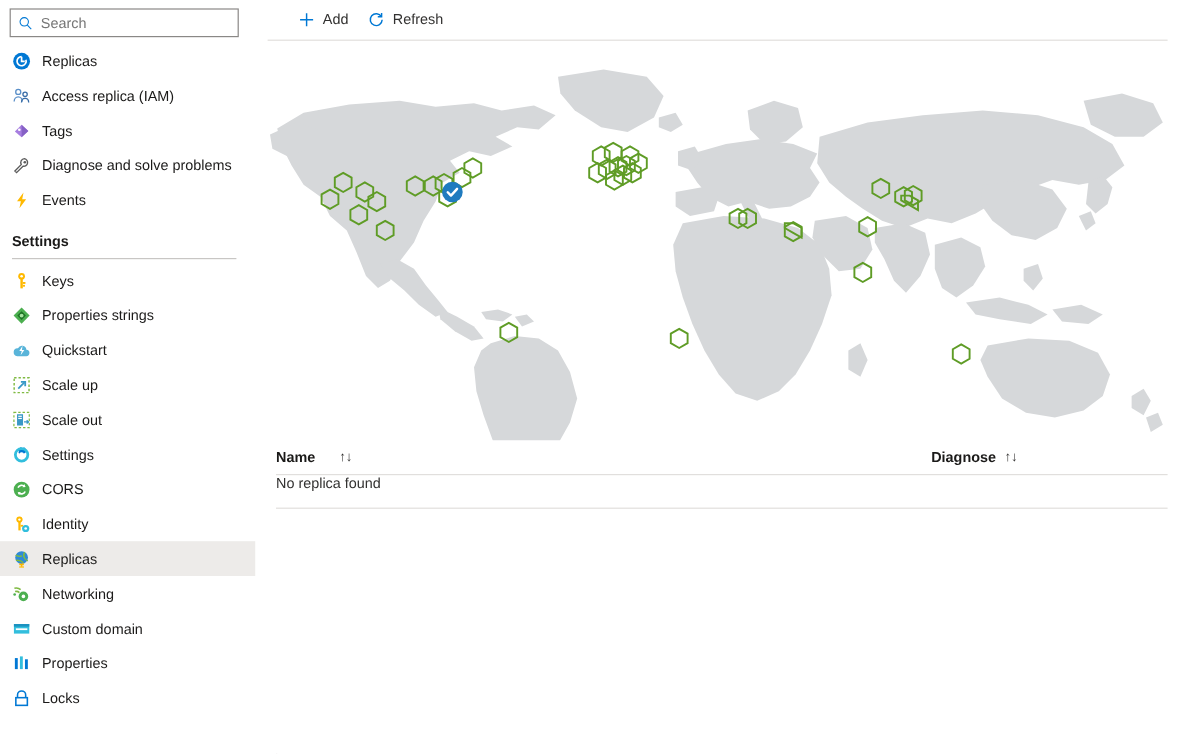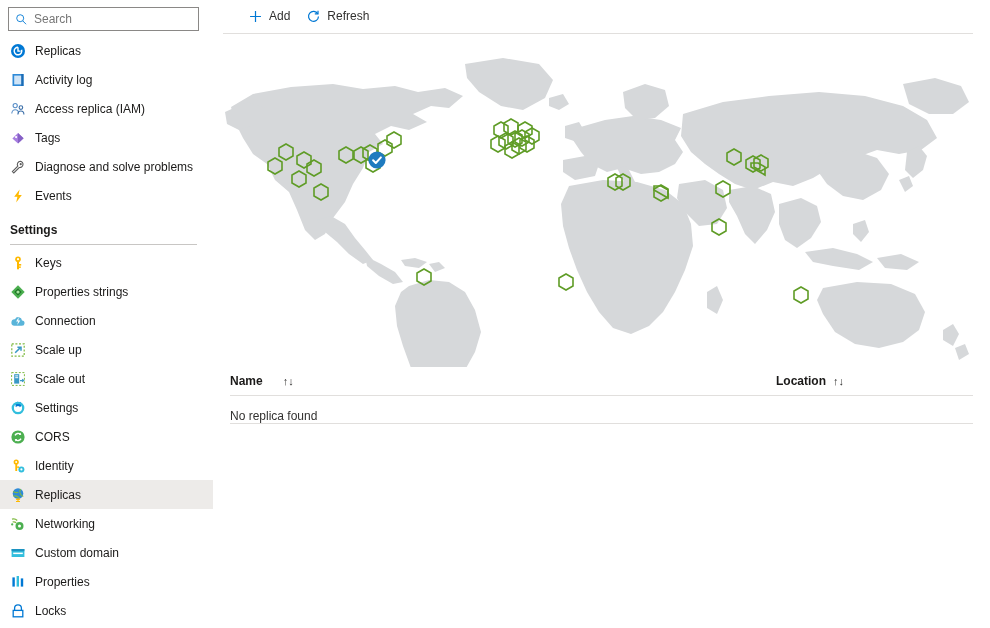--- a/index.html
+++ b/index.html
@@ -158,21 +158,21 @@
     cursor: pointer;
   }
   .th-name { left: 0; gap: 13px; }
   .th-loc { left: 546px; }
   .th-text { font-size: 12px; font-weight: bold; color: #1b1a19; line-height: 14px; }
   .sort-ico { margin-left: 7px; font-size: 11px; color: #323130; line-height: 14px; }
   .tr-empty {
     position: relative;
     height: 28px;
     border-bottom: 1px solid #e1dfdd;
-    display: flex; align-items: flex-end;
+    display: flex; align-items: flex-start;
   }
   .td-empty { font-size: 12px; color: #323130; }
 </style>
 </head>
 <body>
 
 <div id="app">
 
   <div id="sidebar">
 
@@ -190,28 +190,20 @@
 
       <div class="nav-item">
         <svg class="nav-ico" viewBox="0 0 16 16">
           <circle cx="8" cy="8" r="7" fill="#0078d4"></circle>
           <path d="M8 4.2a3.8 3.8 0 1 0 3.6 2.6" fill="none" stroke="#ffffff" stroke-width="1.4"></path>
           <path d="M8 4.2v3.9h2.6" fill="none" stroke="#ffffff" stroke-width="1.4"></path>
         </svg>
         <span class="nav-label">Replicas</span>
       </div>
 
-      <div class="nav-item">
-        <svg class="nav-ico" viewBox="0 0 16 16">
-          <rect x="2.5" y="2" width="11" height="12" fill="#2e8ad8"></rect>
-          <rect x="4.2" y="3.6" width="7.8" height="8.8" fill="#cfe4f7"></rect>
-          <rect x="11.2" y="2" width="2.3" height="12" fill="#1b6cb5"></rect>
-        </svg>
-        <span class="nav-label">Activity log</span>
-      </div>
 
       <div class="nav-item">
         <svg class="nav-ico" viewBox="0 0 16 16">
           <circle cx="5.2" cy="4.6" r="2.1" fill="none" stroke="#5a8fc8" stroke-width="1.1"></circle>
           <path d="M1.8 12.6c0-2.3 1.5-3.9 3.4-3.9s3.4 1.6 3.4 3.9" fill="none" stroke="#5a8fc8" stroke-width="1.1"></path>
           <circle cx="10.9" cy="6.6" r="1.8" fill="none" stroke="#3b6ea8" stroke-width="1.1"></circle>
           <path d="M7.9 13.4c0-2 1.3-3.4 3-3.4s3 1.4 3 3.4" fill="none" stroke="#3b6ea8" stroke-width="1.1"></path>
         </svg>
         <span class="nav-label">Access replica (IAM)</span>
       </div>
@@ -263,21 +255,21 @@
           <circle cx="8" cy="8" r="1.6" fill="#a5e39f"></circle>
         </svg>
         <span class="nav-label">Properties strings</span>
       </div>
 
       <div class="nav-item">
         <svg class="nav-ico" viewBox="0 0 16 16">
           <path d="M4.4 12.8h7.3a2.7 2.7 0 0 0 .3-5.4A3.7 3.7 0 0 0 5 6.2a2.9 2.9 0 0 0-.6 6.6z" fill="#59b4d9"></path>
           <path d="M8.8 4.1 6.1 8.5h2l-.9 3.6 3.1-4.5H8.3z" fill="#ffffff"></path>
         </svg>
-        <span class="nav-label">Connection</span>
+        <span class="nav-label">Quickstart</span>
       </div>
 
       <div class="nav-item">
         <svg class="nav-ico" viewBox="0 0 16 16">
           <rect x="1.8" y="1.8" width="12.4" height="12.4" fill="none" stroke="#7fba42" stroke-width="1.2" stroke-dasharray="2 1.6"></rect>
           <path d="M5.2 10.8 10.6 5.4" stroke="#3999c6" stroke-width="1.5" fill="none"></path>
           <path d="M7.4 5.2h3.6v3.6" fill="none" stroke="#3999c6" stroke-width="1.5"></path>
         </svg>
         <span class="nav-label">Scale up</span>
       </div>
@@ -531,21 +523,21 @@
       </svg>
     </div>
 
     <div id="table">
       <div class="th-row">
         <div class="th th-name">
           <span class="th-text">Name</span>
           <span class="sort-ico">↑↓</span>
         </div>
         <div class="th th-loc">
-          <span class="th-text">Location</span>
+          <span class="th-text">Diagnose</span>
           <span class="sort-ico">↑↓</span>
         </div>
       </div>
       <div class="tr-empty">
         <span class="td-empty">No replica found</span>
       </div>
     </div>
 
   </div>
 </div>

